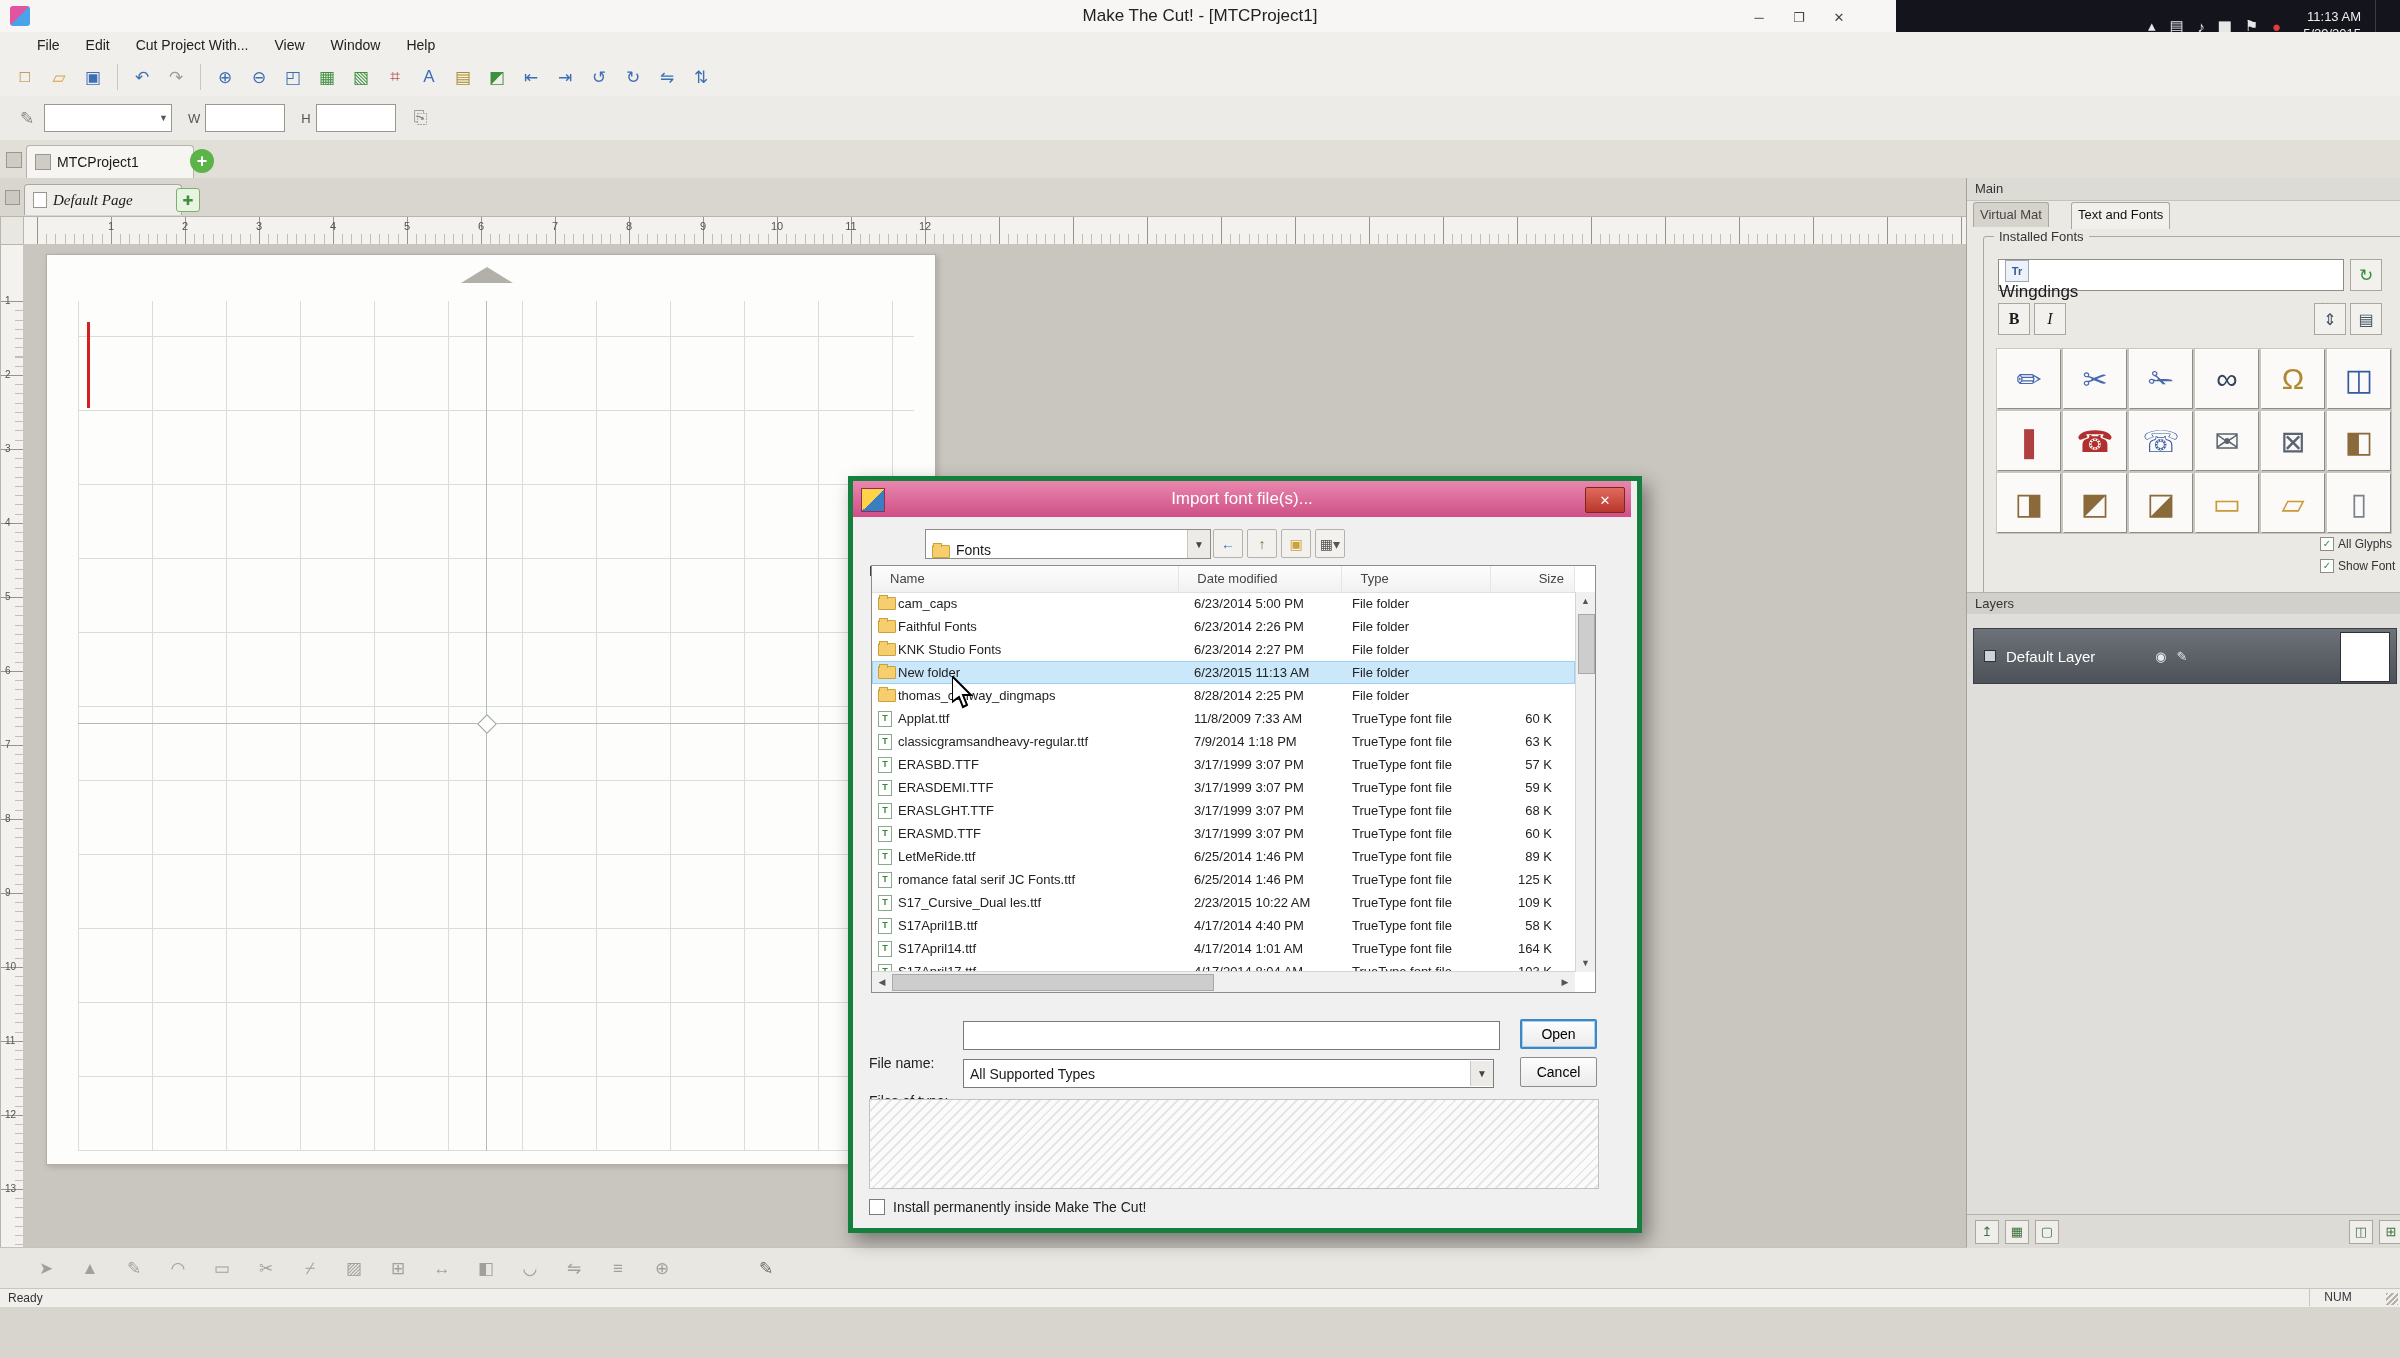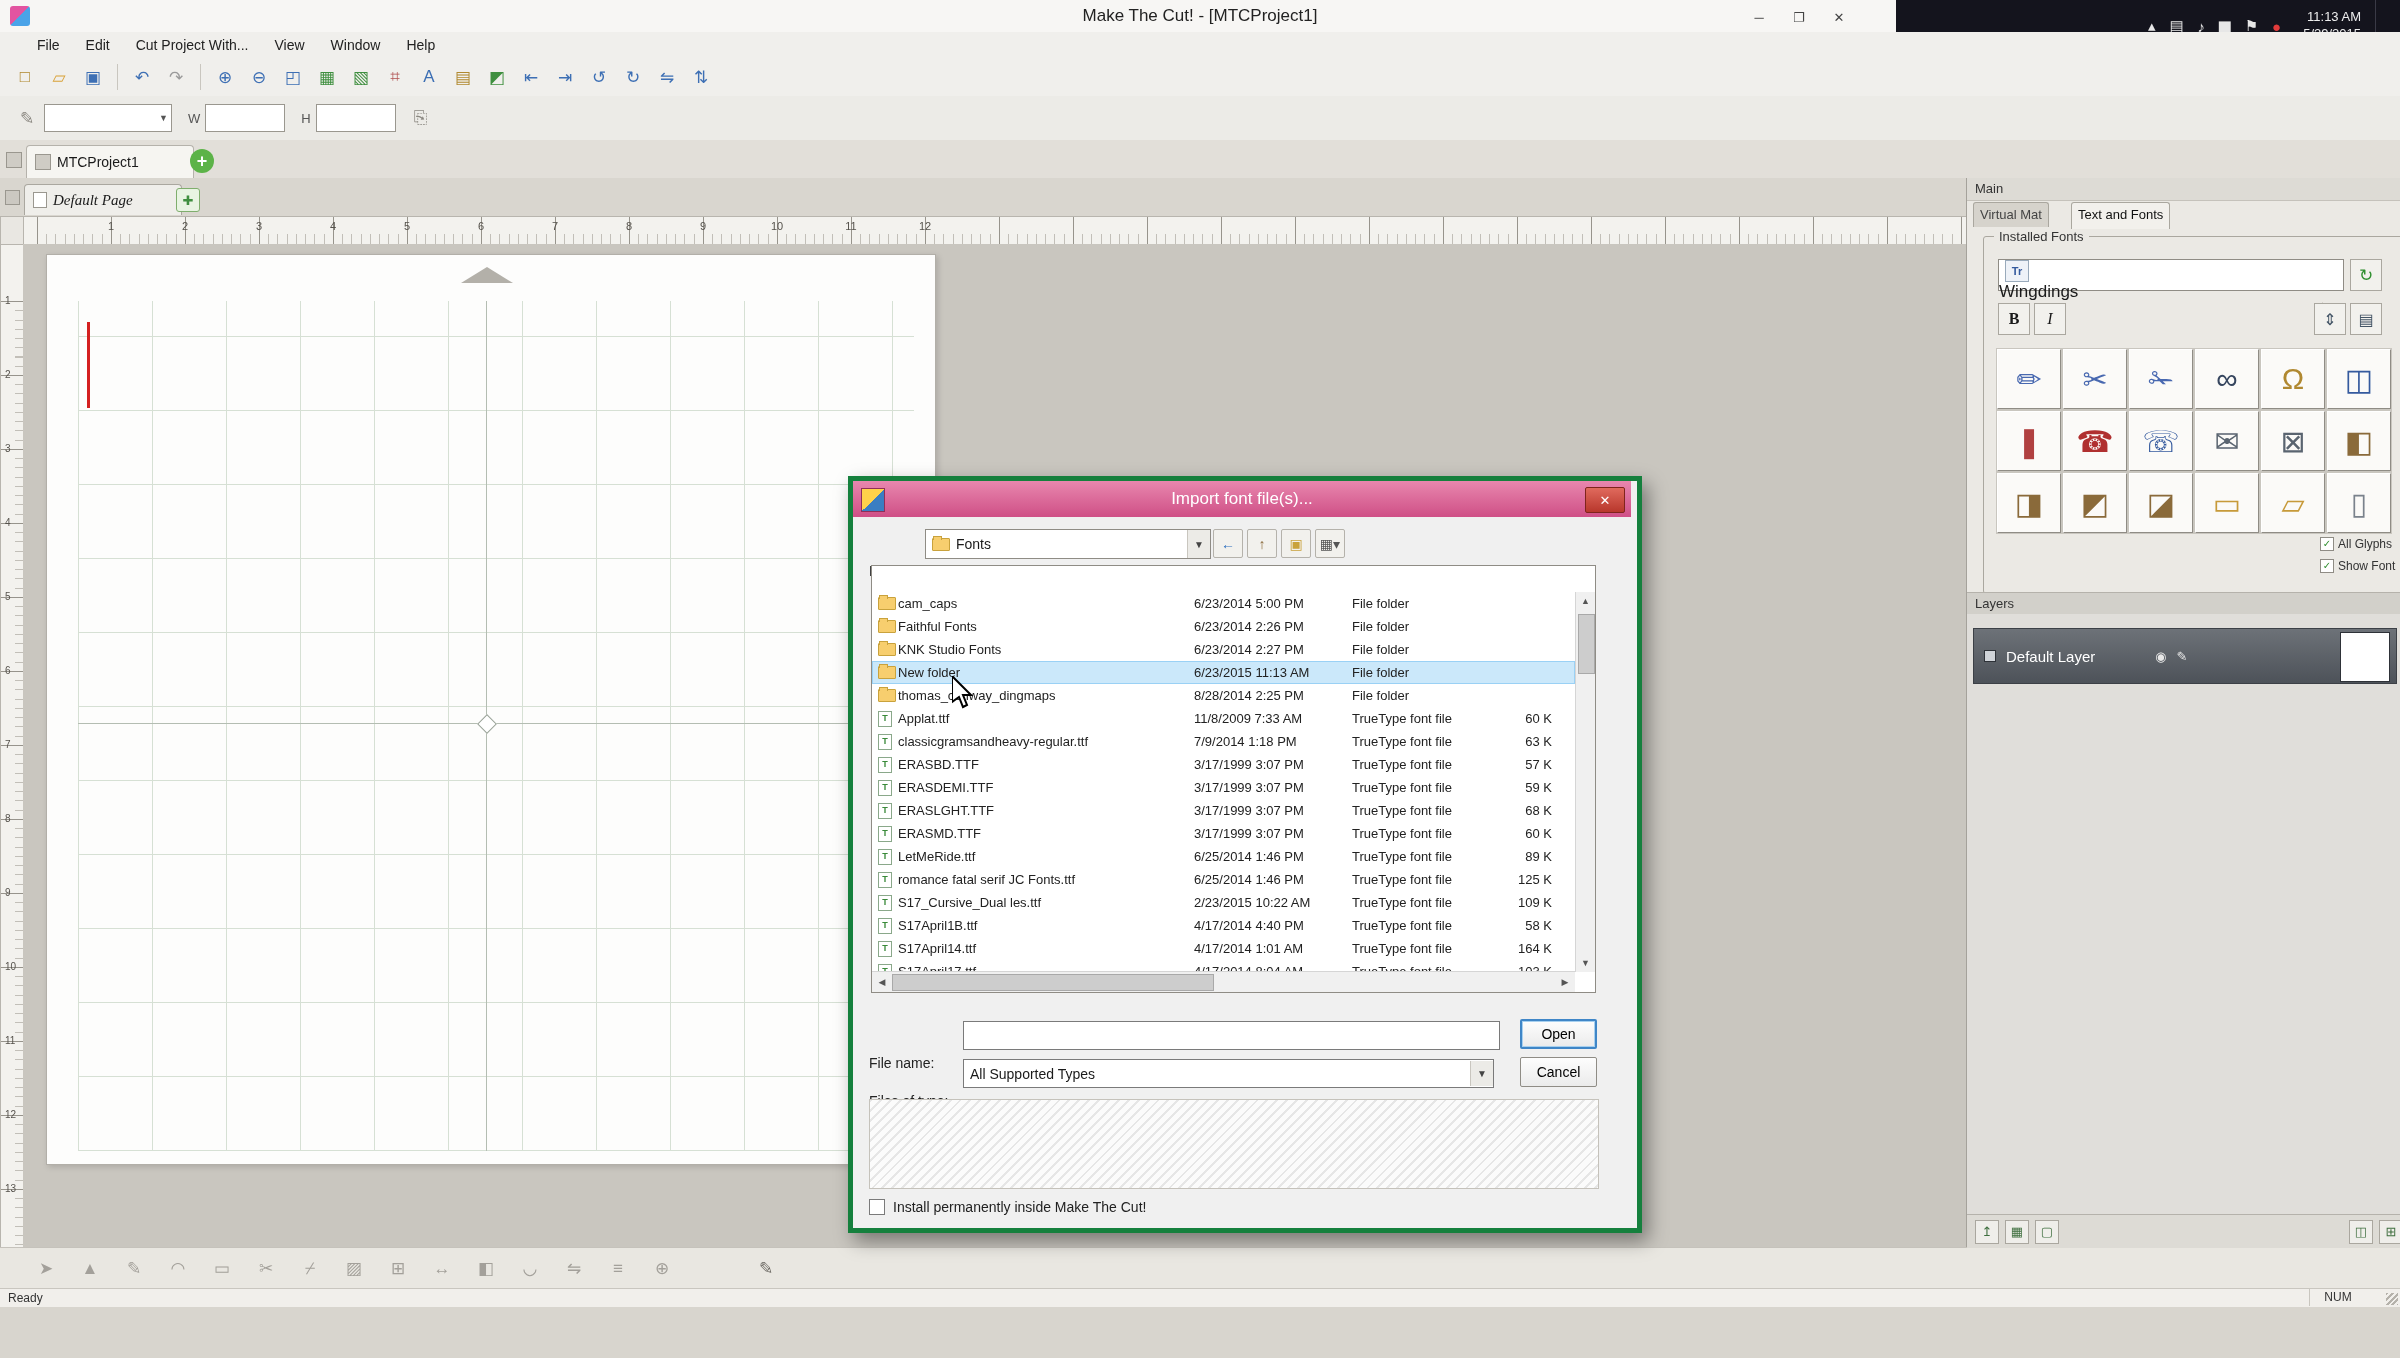--- a/index.html
+++ b/index.html
@@ -124,21 +124,21 @@
   .pb-btn{width:22px;height:22px;font-size:13px;color:#3f6f3f;background:#efeeea;border:1px solid #aaa79f;margin-right:6px;}
   .pb-right{margin-left:auto;display:flex;}
 
   
   #dialog{left:848px;top:476px;width:784px;height:747px;background:#f0f0f0;border:5px solid #15803d;box-shadow:6px 8px 18px rgba(0,0,0,.4);z-index:50;text-decoration:underline;}
   #dlg-title{position:absolute;left:0;top:0;width:778px;height:36px;background:linear-gradient(#e887ae,#cf4f86);color:#fff;font-size:17px;display:flex;align-items:center;justify-content:center;}
   #dlg-title-icon{position:absolute;left:8px;top:7px;width:22px;height:22px;background:linear-gradient(135deg,#ffd24a 0 50%,#3a7ec2 50% 100%);border:1px solid #8f2f58;}
   #dlg-close{position:absolute;right:6px;top:6px;width:38px;height:24px;background:linear-gradient(#e06a5d,#b8372c);border:1px solid #7e241c;color:#fff;font-size:13px;border-radius:2px;}
   #dlg-content{position:absolute;left:0;top:36px;width:778px;height:705px;}
   .dlg-label{position:absolute;font-size:14px;color:#222;margin-top:28px;}
-  #lookin-combo{position:absolute;left:72px;top:12px;width:278px;height:28px;background:#fff;border:1px solid #8f8c85;display:flex;align-items:center;padding-left:6px;gap:6px;font-size:14px;}
+  #lookin-combo{position:absolute;left:72px;top:12px;width:278px;height:28px;background:#fff;border:1px solid #8f8c85;display:flex;align-items:flex-end;padding-left:6px;gap:6px;font-size:14px;}
   .combo-arrow{margin-left:auto;width:22px;height:100%;display:flex;align-items:center;justify-content:center;font-size:10px;color:#444;background:#ecebe7;border-left:1px solid #c9c6bf;}
   .dlg-tool{position:absolute;top:12px;width:28px;height:27px;background:#f2f1ed;border:1px solid #b5b2ab;font-size:14px;border-radius:2px;}
   #list-frame{position:absolute;left:18px;top:48px;width:723px;height:426px;background:#fff;border:1px solid #8f8c85;}
   #list-header{position:absolute;left:0;top:0;width:703px;height:26px;background:linear-gradient(#fdfdfd,#f1f1f1);border-bottom:1px solid #e0e0e0;display:flex;font-size:13px;color:#444;}
   .hdr-cell{height:26px;line-height:26px;padding-left:18px;border-right:1px solid #e5e5e5;}
   #hdr-name{width:316px;}
   #hdr-date{width:158px;}
   #hdr-type{width:142px;}
   #hdr-size{width:80px;text-align:right;padding-right:10px;padding-left:0;}
   #file-rows{position:absolute;left:0;top:26px;width:703px;height:380px;overflow:hidden;}
@@ -447,20 +447,26 @@
   <div id="dlg-content">
     <span class="dlg-label" style="left:16px;top:18px;">Look in:</span>
     <div id="lookin-combo">
       <span class="mini-folder"></span>
       <span>Fonts</span>
       <span class="combo-arrow">▼</span>
     </div>
     <span id="dlg-toolbar"></span>
 
     <div id="list-frame">
+      <div id="list-header">
+        <span class="hdr-cell" id="hdr-name">Name</span>
+        <span class="hdr-cell" id="hdr-date">Date modified</span>
+        <span class="hdr-cell" id="hdr-type">Type</span>
+        <span class="hdr-cell" id="hdr-size">Size</span>
+      </div>
       <div id="file-rows">
           <div class="frow">
             <span class="fic">
               <span class="mini-folder"></span>
             </span>
             <span class="fname">cam_caps</span>
             <span class="fdate">6/23/2014 5:00 PM</span>
             <span class="ftype">File folder</span>
             <span class="fsize"></span>
           </div>

